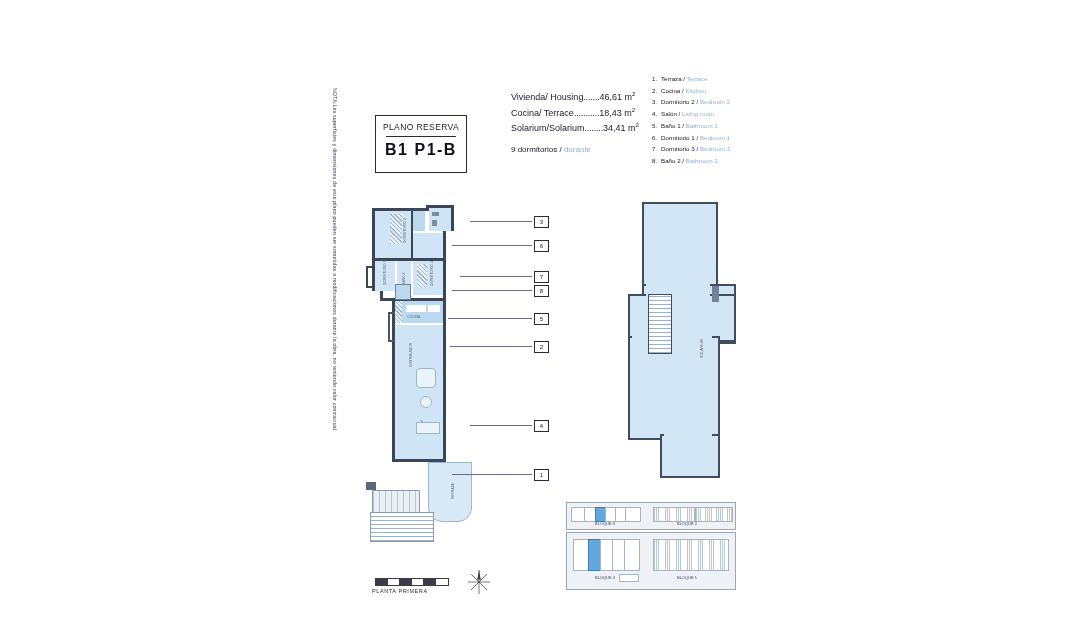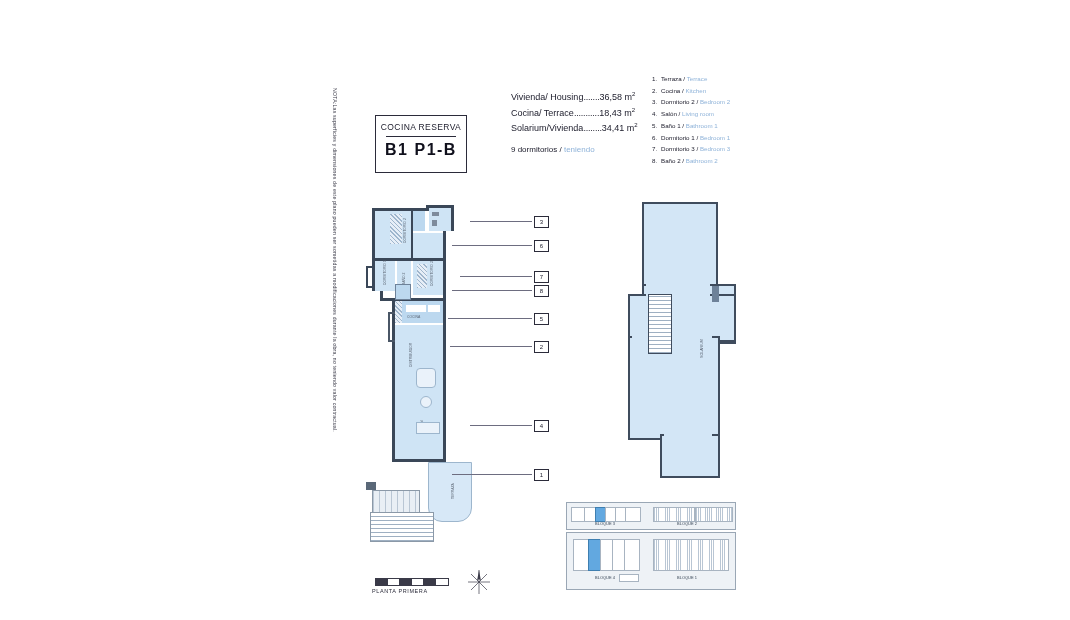--- a/index.html
+++ b/index.html
@@ -164,38 +164,38 @@
   }
 </style>
 </head>
 <body>
 
 <div class="abs" id="side-note">
   <span>NOTA:Las superficies y dimensiones de este plano pueden ser sometidas a modificaciones durante la obra, no teniendo valor contractual.</span>
 </div>
 
 <div class="abs" id="plan-box">
-  <div class="pb-title">COCINA RESERVA</div>
+  <div class="pb-title">PLANO RESERVA</div>
   <div class="pb-line"></div>
   <div class="pb-code">B1 P1-B</div>
 </div>
 
 <div class="abs" id="areas">
   <div class="row">
-    <span>Vivienda/ Housing</span><span class="dots">.......</span><span>36,58 m</span><span class="sup">2</span>
+    <span>Vivienda/ Housing</span><span class="dots">.......</span><span>46,61 m</span><span class="sup">2</span>
   </div>
   <div class="row">
     <span>Cocina/ Terrace</span><span class="dots">...........</span><span>18,43 m</span><span class="sup">2</span>
   </div>
   <div class="row">
-    <span>Solarium/Vivienda</span><span class="dots">........</span><span>34,41 m</span><span class="sup">2</span>
+    <span>Solarium/Solarium</span><span class="dots">........</span><span>34,41 m</span><span class="sup">2</span>
   </div>
   <div class="beds">
     <span>9 dormitorios /</span>
-    <span class="en">teniendo</span>
+    <span class="en">durante</span>
   </div>
 </div>
 
 <div class="abs" id="legend">
   <div class="li"><span class="num">1.</span><span>Terraza /</span> <span class="en">Terrace</span></div>
   <div class="li"><span class="num">2.</span><span>Cocina /</span> <span class="en">Kitchen</span></div>
   <div class="li"><span class="num">3.</span><span>Dormitorio 2 /</span> <span class="en">Bedroom 2</span></div>
   <div class="li"><span class="num">4.</span><span>Salón /</span> <span class="en">Living room</span></div>
   <div class="li"><span class="num">5.</span><span>Baño 1 /</span> <span class="en">Bathroom 1</span></div>
   <div class="li"><span class="num">6.</span><span>Dormitorio 1 /</span> <span class="en">Bedroom 1</span></div>

